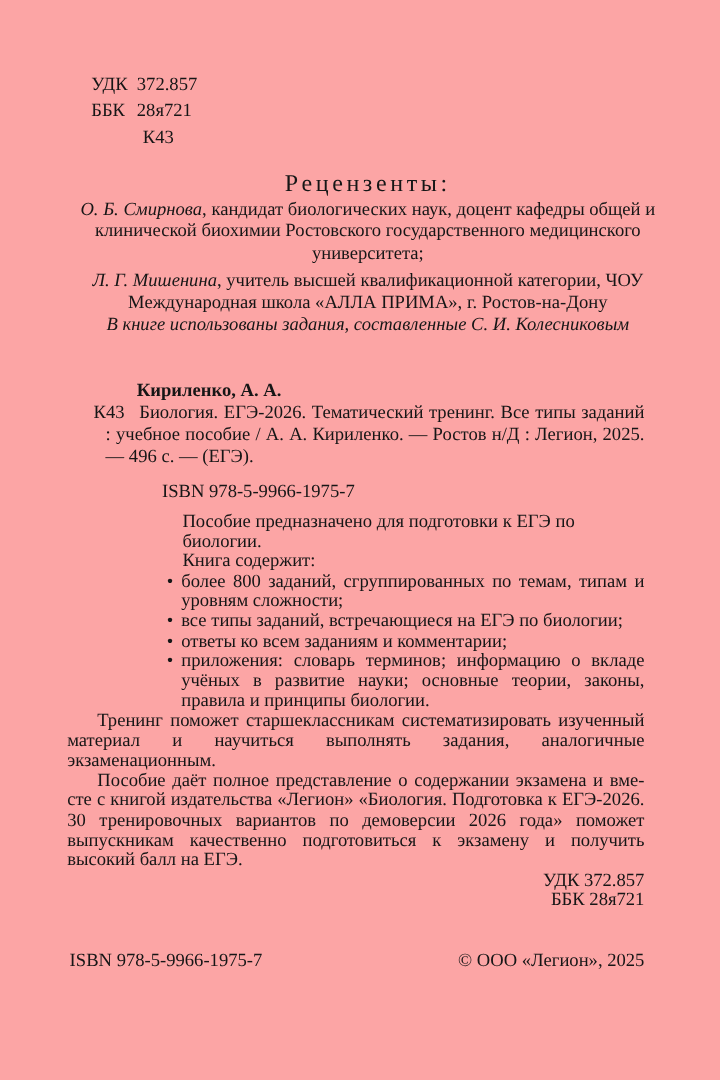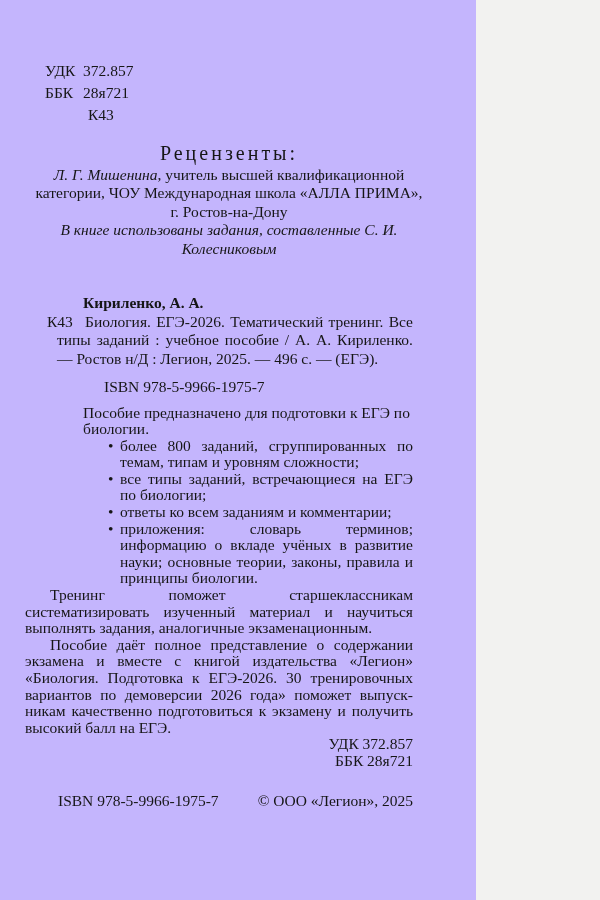--- a/index.html
+++ b/index.html
@@ -4,24 +4,24 @@
 <style>
   html, body { margin: 0; padding: 0; }
   body {
     width: 600px; height: 900px;
     background: #f2f2f0;
     font-family: "Liberation Serif", "DejaVu Serif", serif;
     color: #161616;
   }
   .page {
     position: relative;
-    width: 476px; height: 900px;
+    width: 600px; height: 900px;
     box-sizing: border-box;
-    background: #c4b5fd;
-    padding: 60px 63px 0 25px;
+    background: #fca5a5;
+    padding: 60px 63px 0 56px;
     overflow: hidden;
   }
   
   .udk-top { margin-left: 20px; font-size: 15.5px; line-height: 22px; }
   .udk-label { display: inline-block; width: 38px; }
   .udk-code { margin-left: 43px; }
 
   
   .centered { position: relative; left: 10px; text-align: center; }
   .rev-heading { margin-top: 18px; margin-bottom: 3px; font-size: 20px; line-height: 18.5px; letter-spacing: 3px; }
@@ -32,21 +32,21 @@
 
   
   .card { position: relative; margin-top: 36px; font-size: 15.5px; line-height: 18.5px; }
   .card-author { margin-left: 55px; text-indent: 3px; font-weight: bold; }
   .card-code { position: absolute; left: 22px; top: 18.5px; }
   .card-desc { margin-left: 32px; text-indent: 28px; text-align: justify; }
   .isbn-line { margin-top: 10px; margin-left: 79px; font-size: 15.5px; line-height: 18.5px; }
 
   
   .annotation { margin-top: 8px; font-size: 15.5px; line-height: 16.6px; }
-  .ann-indent { margin-left: 58px; }
+  .ann-indent { margin-left: 96px; }
   .bullet { display: flex; margin-left: 83px; }
   .bullet-dot { flex: 0 0 12px; }
   .bullet-text { flex: 1 1 auto; text-align: justify; }
   .para { text-indent: 25px; text-align: justify; }
 
   
   .udk-bottom { text-align: right; font-size: 15.5px; line-height: 16.6px; }
 
   
   .footer {
@@ -62,35 +62,37 @@
 <div class="page">
 
   <div class="udk-top">
     <div><span class="udk-label">УДК</span><span>372.857</span></div>
     <div><span class="udk-label">ББК</span><span>28я721</span></div>
     <div class="udk-code">К43</div>
   </div>
 
   <div class="rev-heading centered">Рецензенты:</div>
 
+  <div class="reviewer centered"><span class="rev-name">О. Б. Смирнова</span><span>, кандидат биологических наук, доцент кафедры общей и клинической биохимии Ростовского государственного медицинского университета;</span></div>
 
   <div class="reviewer centered"><span class="rev-name">Л. Г. Мишенина</span><span>, учитель высшей квалификационной категории, ЧОУ Международная школа «АЛЛА ПРИМА», г. Ростов-на-Дону</span></div>
 
   <div class="note centered">В книге использованы задания, составленные С. И. Колесниковым</div>
 
   <div class="card">
     <div class="card-author">Кириленко, А. А.</div>
     <span class="card-code">К43</span>
     <div class="card-desc">Биология. ЕГЭ-2026. Тематический тренинг. Все типы зада­ний : учебное пособие / А. А. Кириленко. — Ростов н/Д : Легион, 2025. — 496 с. — (ЕГЭ).</div>
   </div>
 
   <div class="isbn-line">ISBN 978-5-9966-1975-7</div>
 
   <div class="annotation">
     <div class="ann-indent">Пособие предназначено для подготовки к ЕГЭ по биологии.</div>
+    <div class="ann-indent">Книга содержит:</div>
 
     <div class="bullet">
         <span class="bullet-dot">•</span>
         <span class="bullet-text">более 800 заданий, сгруппированных по темам, типам и уровням сложности;</span>
       </div>
     <div class="bullet">
         <span class="bullet-dot">•</span>
         <span class="bullet-text">все типы заданий, встречающиеся на ЕГЭ по биологии;</span>
       </div>
     <div class="bullet">

